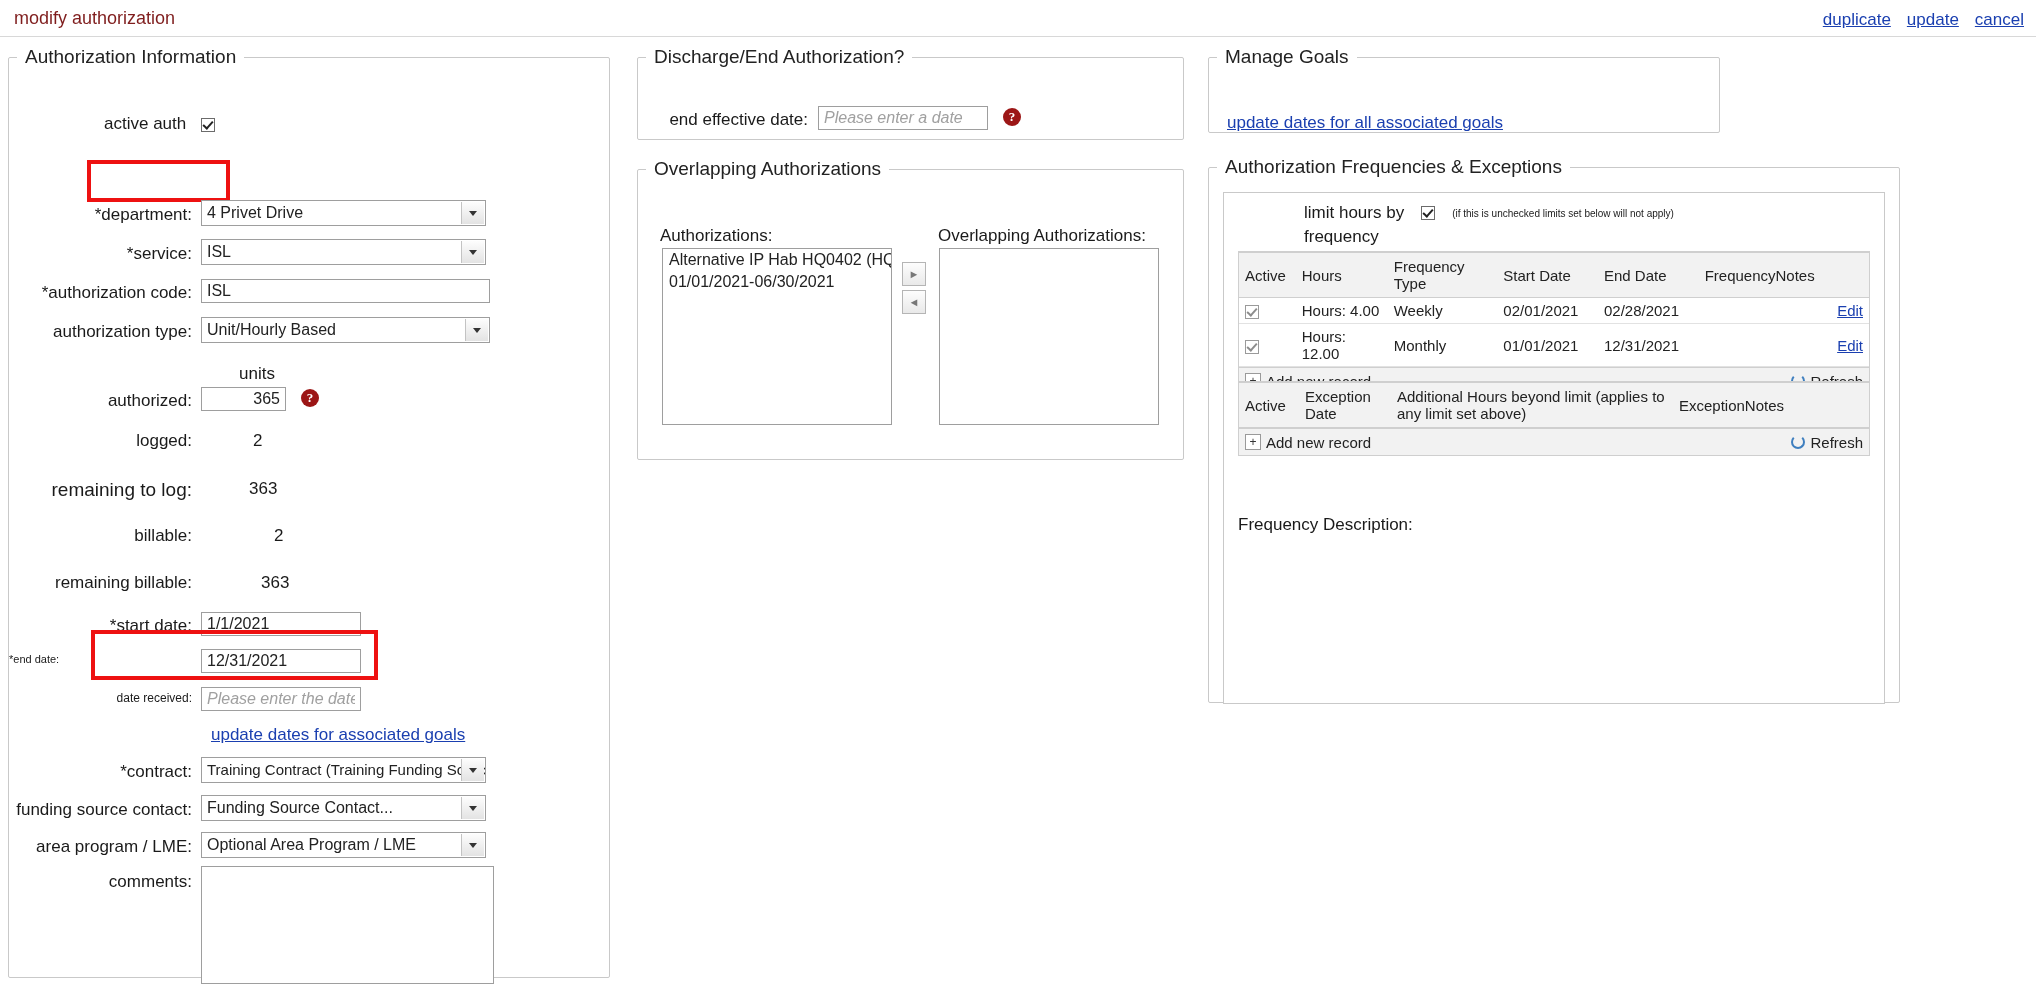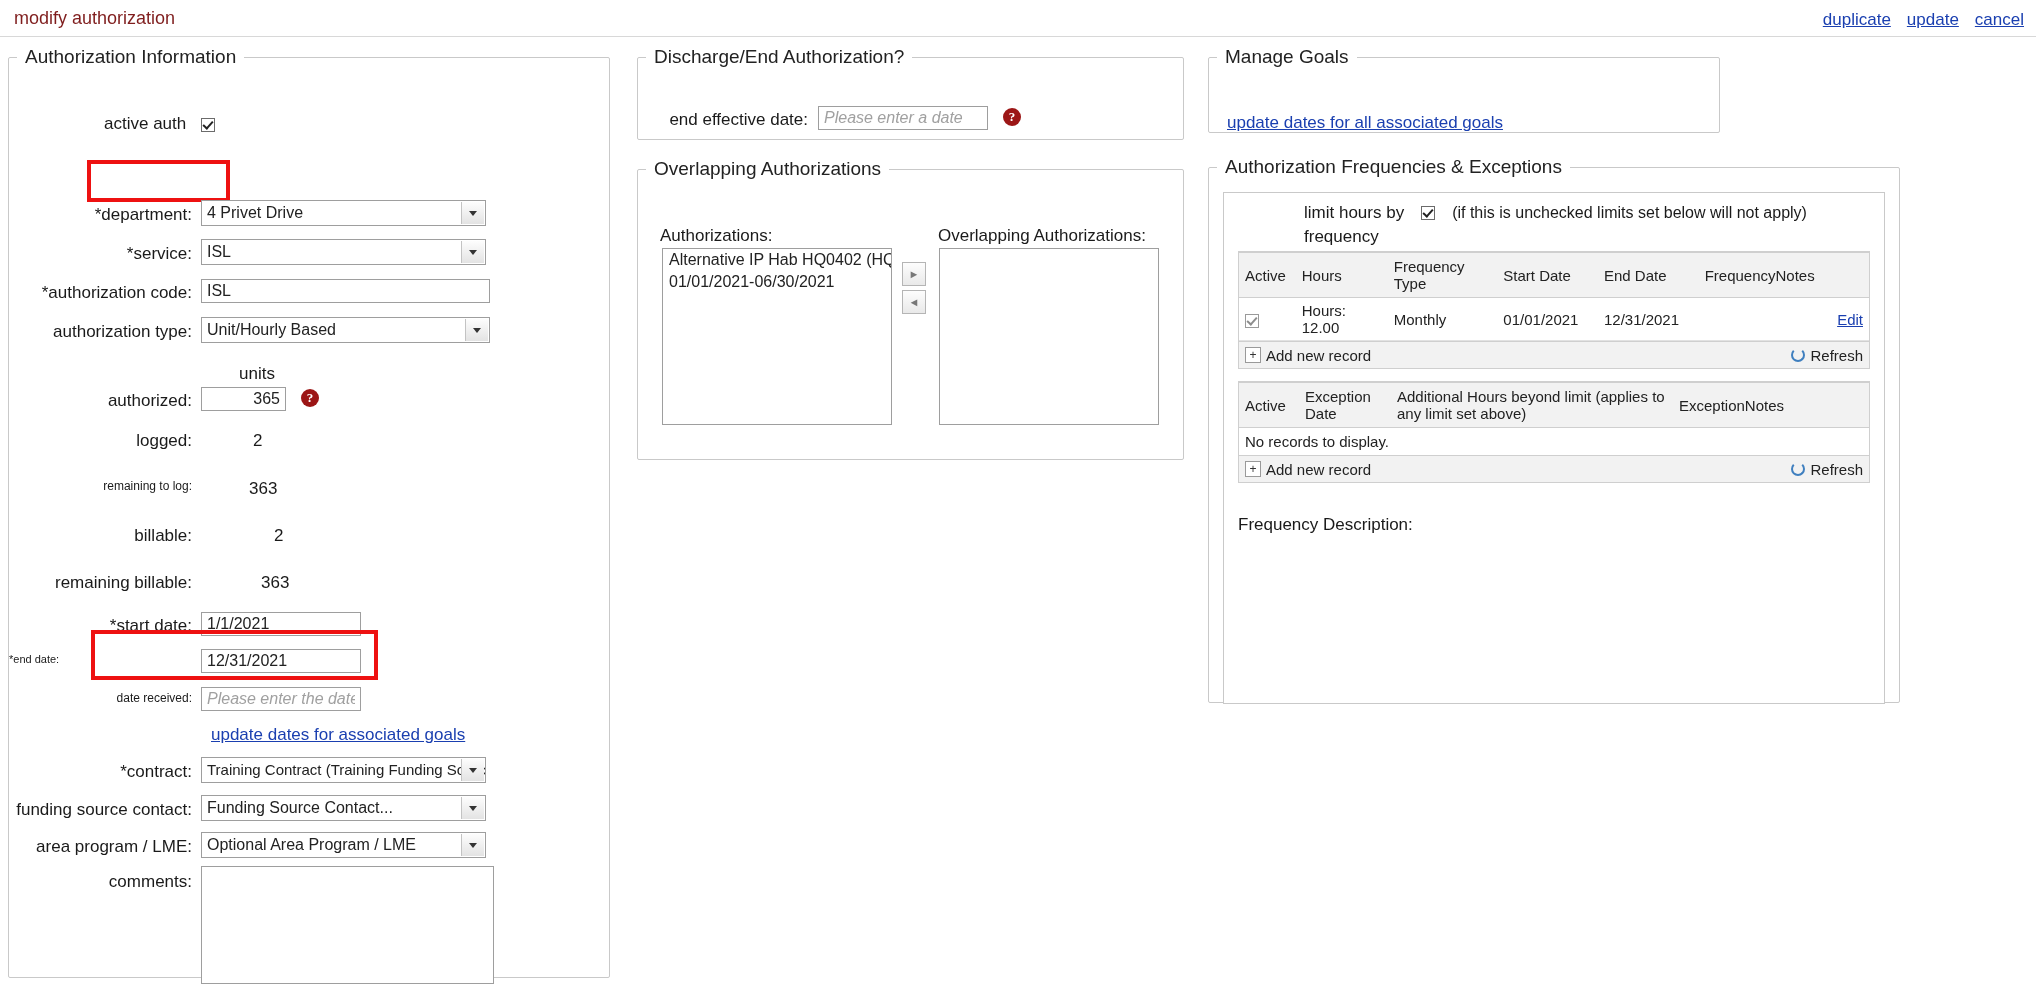--- a/index.html
+++ b/index.html
@@ -358,21 +358,21 @@
     <input class="txt" style="position: absolute; left: 192px; top: -4px; width: 85px; text-align: right;" value="365">
     <span class="helpicon" style="position:absolute; left:292px; top:-2px;">?</span>
   </div>
 
   <div style="position:absolute; left:0; top:363px; width:100%;">
     <div style="position:absolute; left:0; width:183px; text-align:right; font-size:17px;">logged:</div>
     <div style="position:absolute; left:244px; font-size:17px;">2</div>
   </div>
 
   <div style="position:absolute; left:0; top:411px; width:100%;">
-    <div style="position:absolute; left:0; width:183px; text-align:right; font-size:12px;">remaining to log:</div>
+    <div style="position:absolute; left:0; width:183px; text-align:right; font-size:19px;">remaining to log:</div>
     <div style="position:absolute; left:240px; font-size:17px;">363</div>
   </div>
 
   <div style="position:absolute; left:0; top:458px; width:100%;">
     <div style="position:absolute; left:0; width:183px; text-align:right; font-size:17px;">billable:</div>
     <div style="position:absolute; left:265px; font-size:17px;">2</div>
   </div>
 
   <div style="position:absolute; left:0; top:505px; width:100%;">
     <div style="position:absolute; left:0; width:183px; text-align:right; font-size:17px;">remaining billable:</div>
@@ -456,38 +456,47 @@
   <a class="ulink" style="position:absolute; left:18px; top:45px;">update dates for all associated goals</a>
 </fieldset>
 
 <fieldset class="panel" id="frequencies">
   <legend>Authorization Frequencies &amp; Exceptions</legend>
   <div id="frequencies-inner">
 
     <div style="position:absolute; left:80px; top:10px; display:flex; align-items:center; gap:17px;">
       <span style="font-size:17px;">limit hours by</span>
       <span class="chk checked"></span>
-      <span style="font-size:16px;">(if this is unchecked limits set below will not apply)</span>
+      <span style="font-size:10px;">(if this is unchecked limits set below will not apply)</span>
     </div>
     <div style="position:absolute; left:80px; top:34px; font-size:17px;">frequency</div>
 
     <div class="gridwrap" style="left:14px; top:58px; width:632px;">
       <table class="grid">
         <thead>
           <tr>
             <th style="width:48px;">Active</th>
             <th style="width:110px;">Hours</th>
             <th style="width:120px;">Frequency Type</th>
             <th style="width:100px;">Start Date</th>
             <th style="width:100px;">End Date</th>
             <th>FrequencyNotes</th>
             <th style="width:45px;"></th>
           </tr>
         </thead>
         <tbody>
+          <tr>
+            <td><span class="chk gray checked"></span></td>
+            <td>Hours: 4.00</td>
+            <td>Weekly</td>
+            <td>02/01/2021</td>
+            <td>02/28/2021</td>
+            <td></td>
+            <td style="text-align:right;"><span class="edit-link">Edit</span></td>
+          </tr>
           <tr>
             <td><span class="chk gray checked"></span></td>
             <td>Hours: 12.00</td>
             <td>Monthly</td>
             <td>01/01/2021</td>
             <td>12/31/2021</td>
             <td></td>
             <td style="text-align:right;"><span class="edit-link">Edit</span></td>
           </tr>
         </tbody>
@@ -508,21 +517,20 @@
       <table class="grid">
         <thead>
           <tr>
             <th style="width:48px;">Active</th>
             <th style="width:80px;">Exception Date</th>
             <th style="width:270px;">Additional Hours beyond limit (applies to any limit set above)</th>
             <th>ExceptionNotes</th>
           </tr>
         </thead>
       </table>
-      <div class="norecords">No records to display.</div>
       <div class="gridfoot">
         <span class="btn-sm">
           <span class="plusbox">+</span>
           <span>Add new record</span>
         </span>
         <span class="btn-sm">
           <span class="refresh-ico"></span>
           <span>Refresh</span>
         </span>
       </div>

